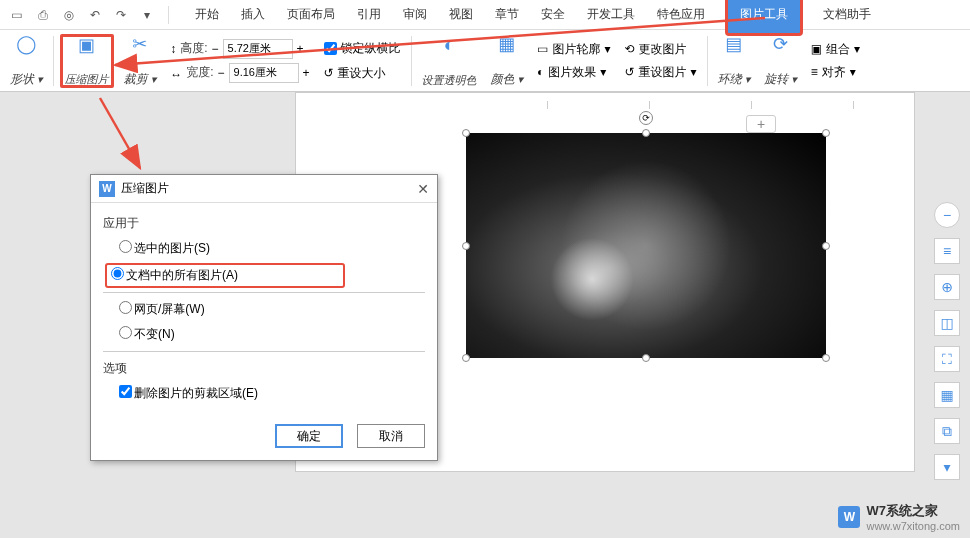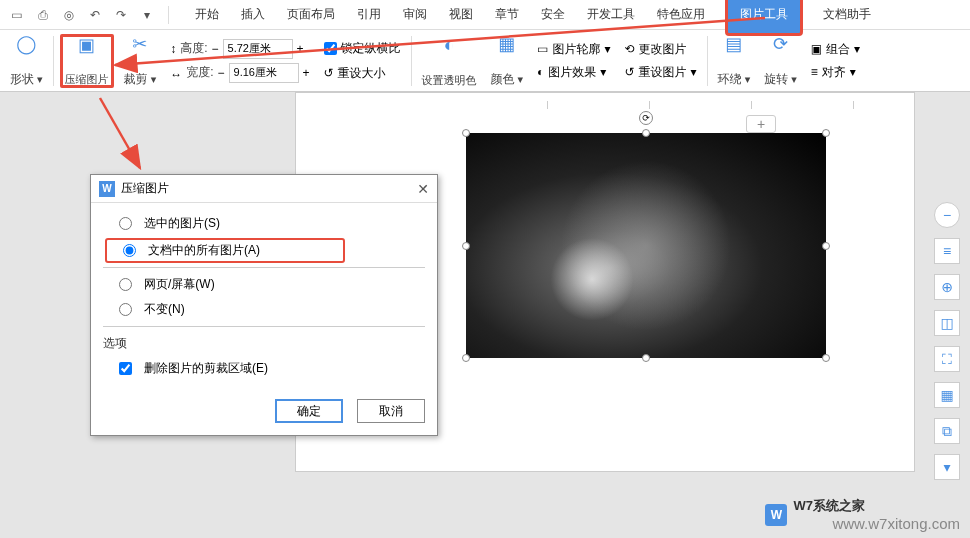--- a/index.html
+++ b/index.html
@@ -12,21 +12,21 @@
     .menu-tabs { display: flex; align-items: center; gap: 18px; margin-left: 12px; }
     .menu-tab { color: #333; cursor: pointer; padding: 4px 2px; }
     .menu-tab.active { background: #4a90e2; color: #fff; padding: 4px 14px; border-radius: 12px; }
     .menu-tab.active-box { border: 3px solid #e74c3c; border-radius: 4px; padding: 10px 12px; }
     
     
     .ribbon { height: 62px; background: #fff; border-bottom: 1px solid #ccc; display: flex; align-items: center; padding: 4px 6px; gap: 6px; }
     .ribbon-group { display: flex; flex-direction: column; align-items: center; justify-content: center; height: 54px; padding: 0 4px; cursor: pointer; }
     .ribbon-group-row { display: flex; align-items: center; gap: 4px; }
     .ribbon-icon-lg { width: 24px; height: 24px; display: flex; align-items: center; justify-content: center; color: #4a90e2; font-size: 18px; }
-    .ribbon-label { font-size: 11px; color: #444; margin-top: 16px; white-space: nowrap; }
+    .ribbon-label { font-size: 11px; color: #444; margin-top: 16px; white-space: nowrap; font-style: italic; }
     .ribbon-divider { width: 1px; height: 50px; background: #ddd; }
     .highlight-box { border: 3px solid #e74c3c; border-radius: 2px; padding: 2px; }
     
     .size-controls { display: flex; flex-direction: column; gap: 4px; padding: 0 4px; }
     .size-row { display: flex; align-items: center; gap: 4px; }
     .size-label { color: #444; }
     .size-input { width: 70px; height: 20px; border: 1px solid #ccc; padding: 0 4px; display: flex; align-items: center; font-size: 11px; }
     
     .checkbox-row { display: flex; align-items: center; gap: 4px; }
     
@@ -46,37 +46,37 @@
     .side-tools { position: absolute; top: 110px; right: 10px; display: flex; flex-direction: column; gap: 10px; }
     .side-tool { width: 26px; height: 26px; border: 1px solid #ccc; background: #fff; display: flex; align-items: center; justify-content: center; color: #4a90e2; cursor: pointer; font-size: 14px; }
     
     
     .dialog { position: absolute; top: 174px; left: 90px; width: 348px; background: #fff; border: 1px solid #888; box-shadow: 2px 2px 6px rgba(0,0,0,0.3); }
     .dialog-title { height: 28px; display: flex; align-items: center; padding: 0 8px; border-bottom: 1px solid #ddd; }
     .dialog-title-icon { width: 16px; height: 16px; background: #4a90e2; color: #fff; display: flex; align-items: center; justify-content: center; font-size: 10px; font-weight: bold; margin-right: 6px; }
     .dialog-close { margin-left: auto; cursor: pointer; font-size: 14px; color: #555; }
     .dialog-body { padding: 8px 12px; }
     .section-label { font-size: 12px; color: #333; padding: 4px 0; }
-    .radio-row, .check-row { display: flex; align-items: center; gap: 12px; padding: 4px 0 4px 16px; }
-    .radio-row.boxed { border: 2px solid #e74c3c; border-radius: 3px; padding: 2px 6px 2px 16px; margin: 2px 80px 2px 2px; }
+    .radio-row, .check-row { display: flex; align-items: flex-start; gap: 2px; padding: 4px 0 4px 16px; }
+    .radio-row.boxed { border: 2px solid #e74c3c; border-radius: 3px; padding: 2px 6px 2px 4px; margin: 2px 80px 2px 2px; }
     .dpi-info { float: right; font-size: 11px; color: #555; }
     hr { border: none; border-top: 1px solid #ccc; margin: 4px 0; }
     .dialog-footer { display: flex; justify-content: flex-end; gap: 14px; padding: 10px 12px 12px; }
     .btn { width: 68px; height: 24px; border: 1px solid #888; background: #fff; cursor: pointer; }
     .btn.primary { border: 2px solid #4a90e2; }
     
     
     .arrow-svg { position: absolute; top: 0; left: 0; pointer-events: none; }
     
     
     .watermark { position: absolute; bottom: 6px; right: 10px; display: flex; align-items: center; gap: 6px; }
     .wm-logo { width: 22px; height: 22px; background: #4a90e2; color: #fff; font-weight: bold; display: flex; align-items: center; justify-content: center; border-radius: 3px; }
     .wm-text { display: flex; flex-direction: column; }
     .wm-main { font-size: 13px; font-weight: bold; color: #333; }
-    .wm-sub { font-size: 15px; color: #888; margin-left: 39px; }
+    .wm-sub { font-size: 11px; color: #888; }
     
     .add-btn { position: absolute; top: 22px; left: 450px; width: 30px; height: 18px; border: 1px solid #ccc; border-radius: 3px; background: #fff; display: flex; align-items: center; justify-content: center; font-size: 14px; color: #888; cursor: pointer; }
     .tab-marks { position: absolute; top: 8px; left: 150px; right: 60px; height: 10px; display: flex; }
     .tab-mark { flex: 1; border-right: 1px solid #ccc; height: 8px; }
   </style>
 </head>
 <body>
 
 <div class="top-toolbar">
   <span class="tb-icon">▭</span>
@@ -227,20 +227,21 @@
   </div>
 </div>
 
 <div class="dialog">
   <div class="dialog-title">
     <div class="dialog-title-icon">W</div>
     <span>压缩图片</span>
     <span class="dialog-close">✕</span>
   </div>
   <div class="dialog-body">
+    <div class="section-label">应用于</div>
     <div class="radio-row">
       <input type="radio" name="apply" style="">
       <span>选中的图片(S)</span>
     </div>
     <div class="radio-row boxed">
       <input type="radio" name="apply" checked="" style="">
       <span>文档中的所有图片(A)</span>
     </div>
     <hr>
     <div class="radio-row">

